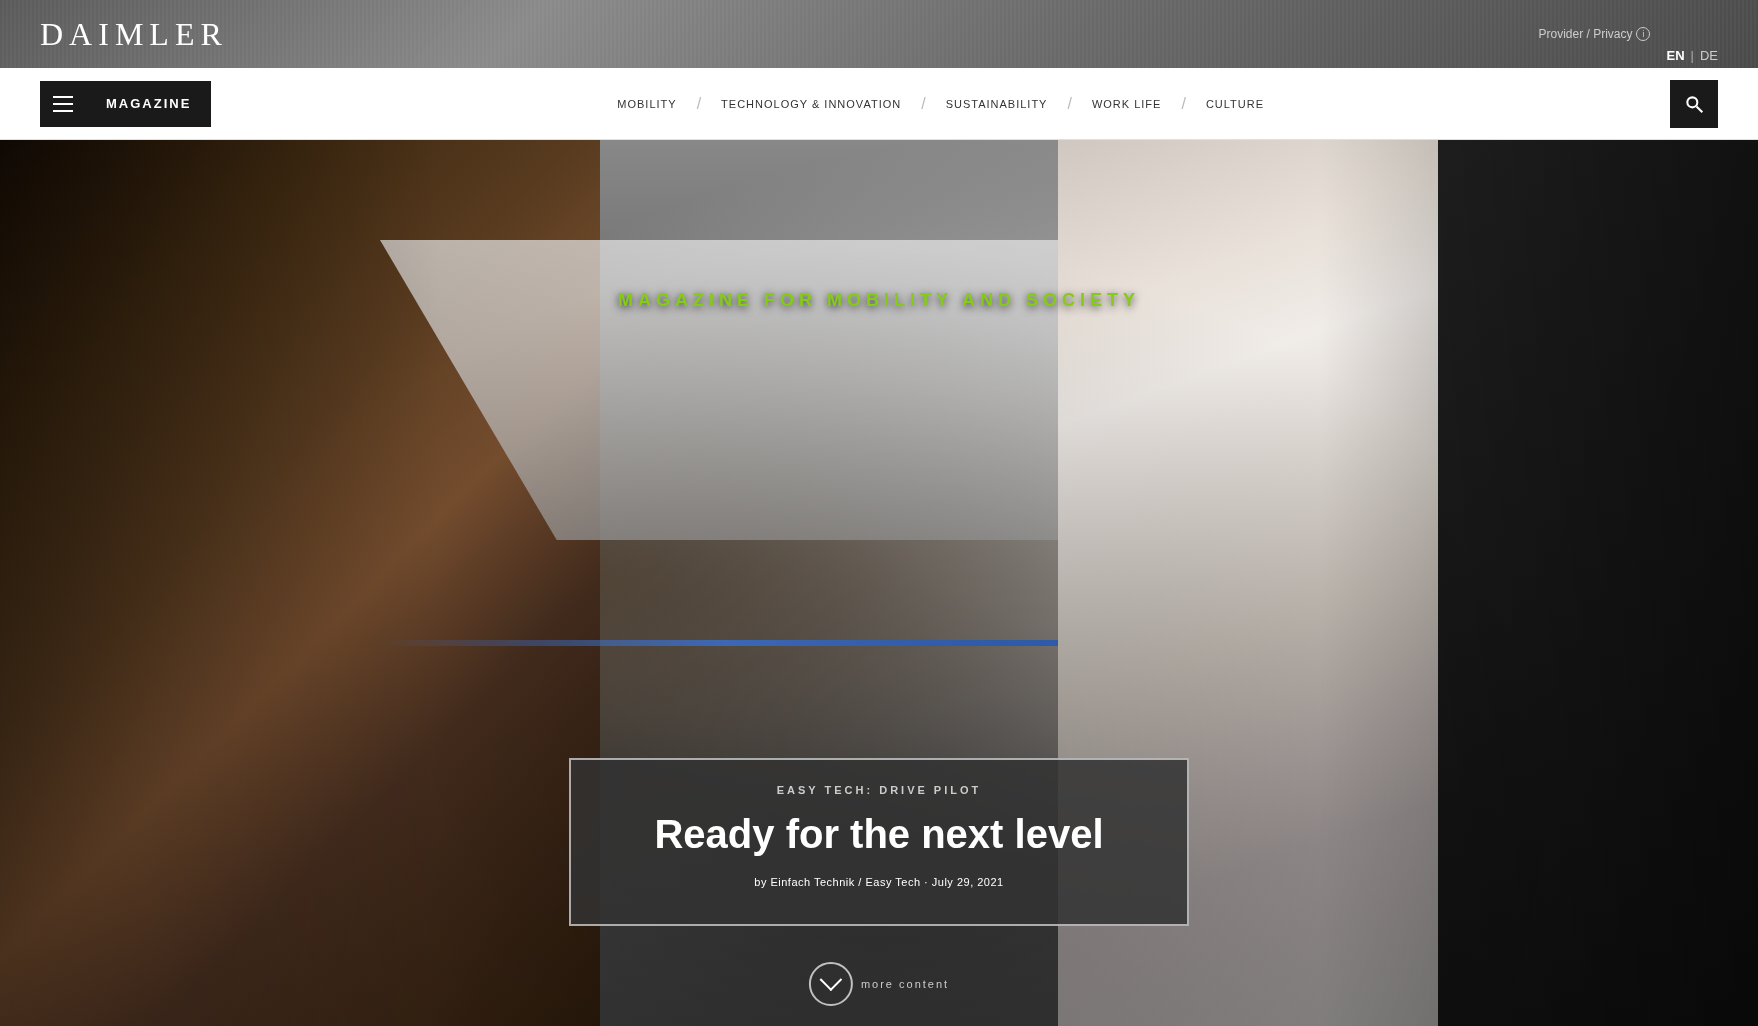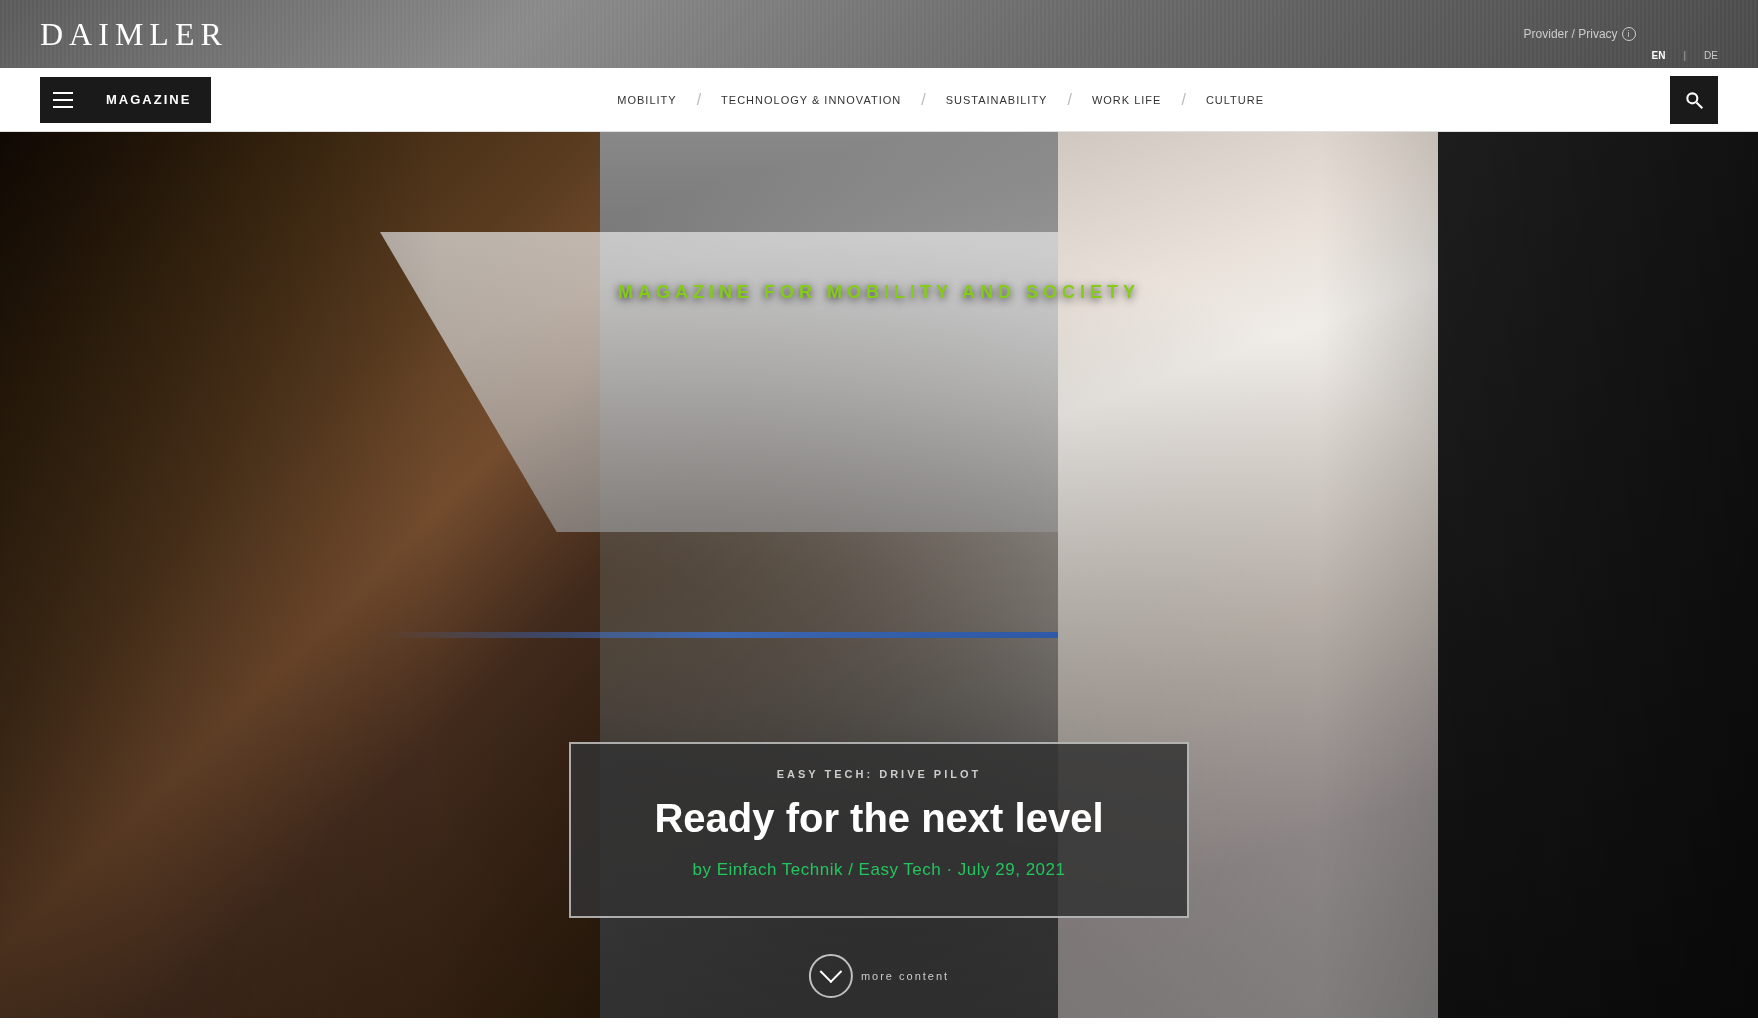--- a/index.html
+++ b/index.html
@@ -68,41 +68,41 @@
       border: 1px solid #cccccc;
       border-radius: 50%;
       display: inline-flex;
       align-items: center;
       justify-content: center;
       font-size: 9px;
       color: #cccccc;
     }
 
     .lang-switcher {
-      font-size: 10px;
+      font-size: 13px;
       color: #cccccc;
       display: flex;
       align-items: center;
-      gap: 18px;
+      gap: 6px;
       margin-top: 42px;
     }
 
     .lang-active {
       color: #ffffff;
       font-weight: bold;
     }
 
     .lang-sep {
       color: #aaaaaa;
     }
 
     
     .nav-bar {
       background: #ffffff;
-      height: 64px;
+      height: 72px;
       display: flex;
       align-items: center;
       padding: 9px 40px;
       border-bottom: 1px solid #e0e0e0;
       position: relative;
       z-index: 10;
       justify-content: space-between;
     }
 
     .nav-left {
@@ -289,22 +289,22 @@
 
     .hero-card-title {
       font-size: 40px;
       font-weight: bold;
       color: #ffffff;
       line-height: 1.1;
       margin-bottom: 20px;
     }
 
     .hero-card-meta {
-      font-size: 17px;
-      color: #22c55e;
+      font-size: 11px;
+      color: #ffffff;
       letter-spacing: 0.5px;
     }
 
     
     .scroll-down {
       position: absolute;
       bottom: 20px;
       left: 50%;
       transform: translateX(-50%);
       display: flex;

